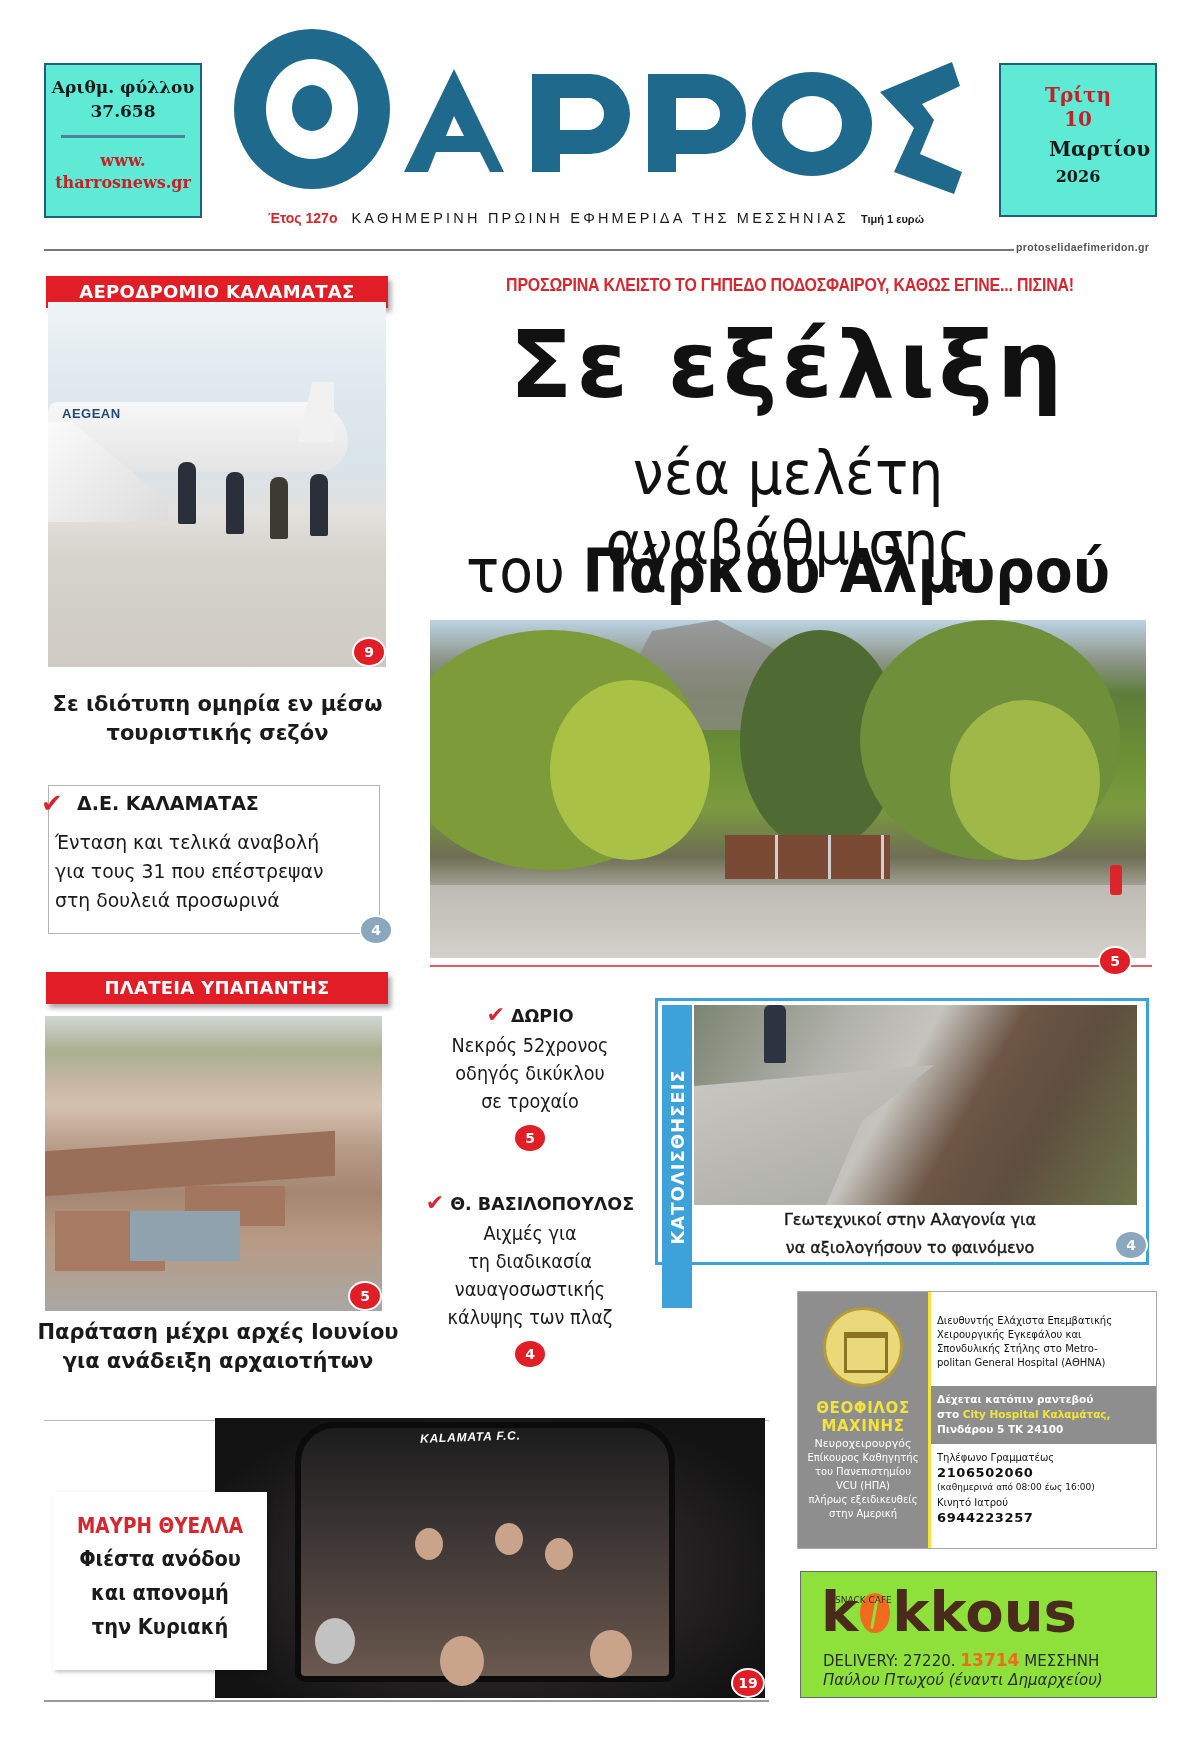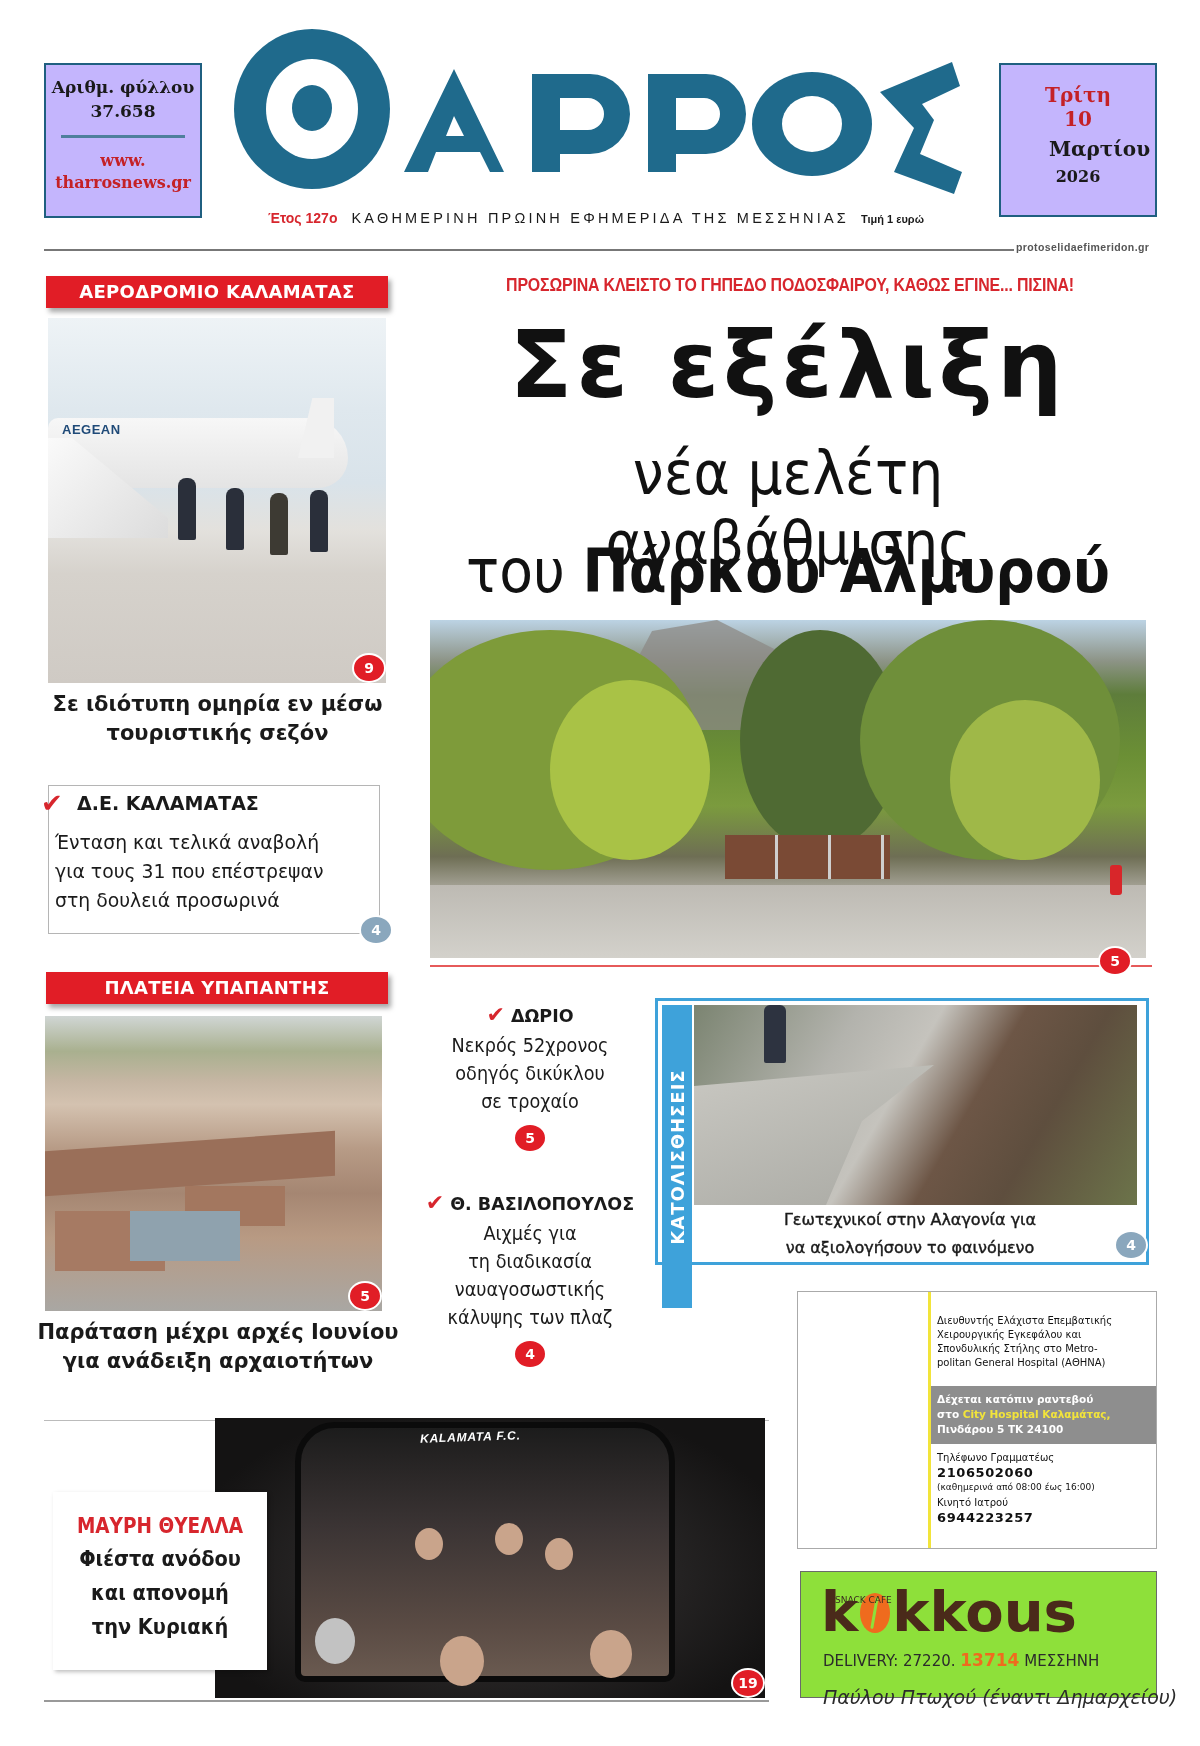--- a/index.html
+++ b/index.html
@@ -1,20 +1,20 @@
 <!DOCTYPE html>
 <html><head>
 <meta charset="utf-8">
 <style>
   * { box-sizing: border-box; margin: 0; padding: 0; }
   html, body { width: 1200px; height: 1746px; background: #ffffff; overflow: hidden; }
   body { position: relative; font-family: "Liberation Sans", "DejaVu Sans", sans-serif; color: #1a1a1a; }
 
   
-  .info-box { position: absolute; border: 2px solid #1f5f80; background: #c4b5fd; text-align: center;
+  .info-box { position: absolute; border: 2px solid #1f5f80; background: #5eead4; text-align: center;
               font-family: "DejaVu Serif", "Liberation Serif", serif; font-weight: bold; }
   .issue-box { left: 44px; top: 63px; width: 158px; height: 155px; }
   .issue-box .lbl { margin-top: 12px; font-size: 17px; color: #1a1a1a; }
   .issue-box .num { font-size: 17px; margin-top: 4px; }
   .issue-box .rule { width: 124px; height: 3px; background: #4f7f9c; margin: 14px auto 12px; }
   .issue-box .url1, .issue-box .url2 { font-size: 16px; color: #c42126; line-height: 22px; }
 
   .date-box { left: 999px; top: 63px; width: 158px; height: 154px; }
   .date-box .day { margin-top: 18px; font-size: 20px; color: #c42126; }
   .date-box .dnum { font-size: 20px; color: #c42126; margin-top: 0px; }
@@ -38,21 +38,21 @@
   .banner-airport { left: 46px; top: 276px; width: 342px; height: 32px; line-height: 32px; font-size: 18px; text-align: center; }
   .banner-square  { left: 46px; top: 972px; width: 342px; height: 32px; line-height: 32px; font-size: 18px; }
 
   
   .photo { position: absolute; overflow: hidden; }
   .badge { position: absolute; width: 30px; height: 26px; border-radius: 50%; background: #e11d26; color: #fff;
            font-weight: bold; font-size: 14px; text-align: center; line-height: 26px; font-family: "DejaVu Sans", sans-serif;
            box-shadow: 0 0 0 2px #fff; }
   .badge.grey { background: #8aa7bd; }
 
-  .photo-airport { left: 48px; top: 318px; width: 338px; height: 365px;
+  .photo-airport { left: 48px; top: 302px; width: 338px; height: 365px;
      background: linear-gradient(180deg, #eef3f6 0%, #dfe8ee 25%, #d9e3ea 45%, #e3e1dd 58%, #d6d2cc 70%, #cfcac4 100%); }
   .plane-body { position: absolute; left: 0; top: 100px; width: 300px; height: 70px; background: linear-gradient(180deg,#f7f7f7,#e4e4e4);
                 border-radius: 10px 40px 30px 10px; }
   .plane-tail { position: absolute; left: 250px; top: 80px; width: 36px; height: 60px; background: #f1f1f1;
                 clip-path: polygon(40% 0, 100% 0, 100% 100%, 0 100%); }
   .plane-logo-text { position: absolute; left: 14px; top: 104px; color: #1f4a78; font-weight: bold; font-size: 13px; letter-spacing: 0.5px; }
   .stairs { position: absolute; left: 0; top: 120px; width: 120px; height: 100px; background: linear-gradient(135deg, #fafafa 0%, #dcdcdc 100%);
             clip-path: polygon(0 0, 20% 0, 100% 80%, 100% 100%, 0 100%); }
   .walker { position: absolute; width: 18px; height: 62px; background: #2a2f3a; border-radius: 8px 8px 2px 2px; }
 
@@ -135,21 +135,21 @@
   .ad-doctor .r3 .big { font-weight: bold; font-size: 13px; letter-spacing: 0.6px; }
   .ad-doctor .r3 .small { font-size: 9px; }
 
   .ad-cafe { position: absolute; left: 800px; top: 1571px; width: 357px; height: 127px; background: #8ee03a; border: 1.5px solid #6a6a6a; font-family: "DejaVu Sans", sans-serif; }
   .ad-cafe .snack { position: absolute; left: 34px; top: 23px; font-size: 9px; color: #3b2a20; }
   .ad-cafe .brand { position: absolute; left: 20px; top: 8px; font-size: 56px; font-weight: bold; color: #4a2a1a; letter-spacing: 0px; line-height: 64px; }
   .ad-cafe .bean { display: inline-block; width: 30px; height: 40px; border-radius: 50%; background: #ef6b1e; vertical-align: -2px; margin: 0 2px; position: relative; }
   .ad-cafe .bean::after { content: ""; position: absolute; left: 13px; top: 4px; width: 3px; height: 32px; background: #8ee03a; border-radius: 2px; transform: rotate(10deg); }
   .ad-cafe .line1 { position: absolute; left: 22px; top: 78px; font-size: 15px; color: #2b2b2b; white-space: nowrap; }
   .ad-cafe .line1 .num { color: #ef6b1e; font-weight: bold; font-size: 17px; }
-  .ad-cafe .line2 { position: absolute; left: 22px; top: 114px; font-size: 19px; color: #2b2b2b; font-style: italic; white-space: nowrap; }
+  .ad-cafe .line2 { position: absolute; left: 22px; top: 99px; font-size: 15px; color: #2b2b2b; font-style: italic; white-space: nowrap; }
 </style>
 </head>
 <body>
 
 <div class="info-box issue-box">
   <div class="lbl">Αριθμ. φύλλου</div>
   <div class="num">37.658</div>
   <div class="rule"></div>
   <div class="url1">www.</div>
   <div class="url2">tharrosnews.gr</div>
@@ -315,20 +315,33 @@
 <div class="bus-label-box">
   <div class="kick">ΜΑΥΡΗ ΘΥΕΛΛΑ</div>
   <div class="body">
     <div>Φιέστα ανόδου</div>
     <div>και απονομή</div>
     <div>την Κυριακή</div>
   </div>
 </div>
 
 <div class="ad-doctor">
+  <div class="left">
+    <div class="seal"></div>
+    <div class="name1">ΘΕΟΦΙΛΟΣ</div>
+    <div class="name2">ΜΑΧΙΝΗΣ</div>
+    <div class="cred">
+      <div>Νευροχειρουργός</div>
+      <div>Επίκουρος Καθηγητής</div>
+      <div>του Πανεπιστημίου</div>
+      <div>VCU (ΗΠΑ)</div>
+      <div>πλήρως εξειδικευθείς</div>
+      <div>στην Αμερική</div>
+    </div>
+  </div>
   <div class="right">
     <div class="r1">
       <div>Διευθυντής Ελάχιστα Επεμβατικής</div>
       <div>Χειρουργικής Εγκεφάλου και</div>
       <div>Σπονδυλικής Στήλης στο Metro-</div>
       <div>politan General Hospital (ΑΘΗΝΑ)</div>
     </div>
     <div class="r2">
       <div>Δέχεται κατόπιν ραντεβού</div>
       <div><span>στο</span> <span class="hl">City Hospital Καλαμάτας,</span></div>

